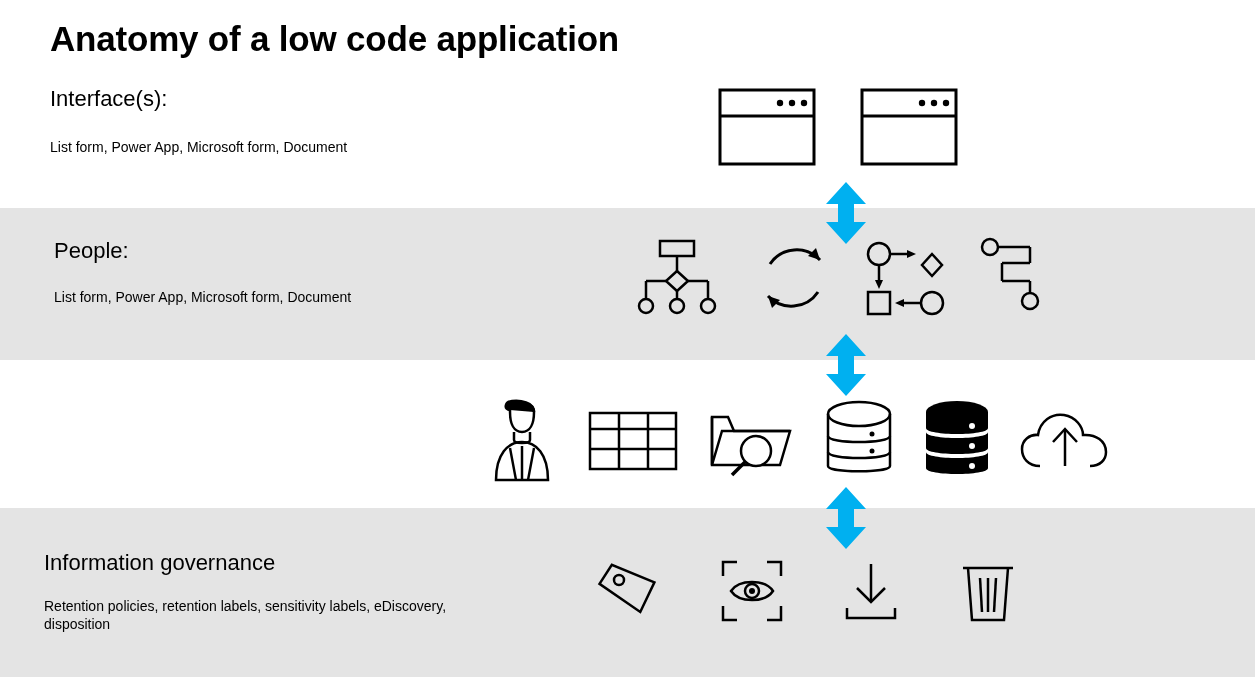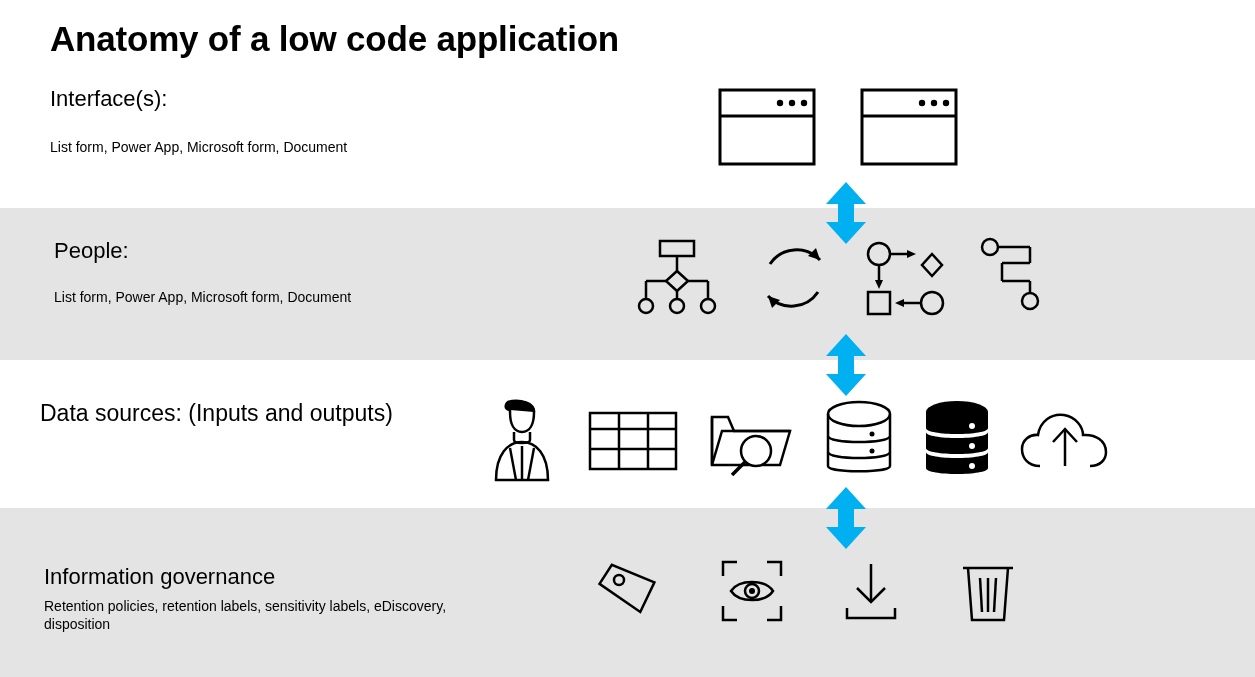--- a/index.html
+++ b/index.html
@@ -62,21 +62,21 @@
 
   #head-interface { left: 50px; top: 86px; text-align: right; }
   #sub-interface  { left: 50px; top: 138px; }
 
   #head-logic { left: 54px; top: 238px; }
   #sub-logic  { left: 54px; top: 288px; }
 
   #head-data { left: 40px; top: 400px; font-size: 23px; }
   #sub-data  { left: 40px; top: 454px; }
 
-  #head-gov { left: 44px; top: 564px; }
+  #head-gov { left: 44px; top: 550px; }
   #sub-gov  { left: 44px; top: 597px; }
 
   
   .icon-row {
     position: absolute;
     display: flex;
     align-items: center;
   }
   .icon {
     display: block;
@@ -106,21 +106,20 @@
   <div class="band band-gray" id="band-gov"></div>
 
   <div class="title">Anatomy of a low code application</div>
 
   <div class="band-head" id="head-interface">Interface(s):</div>
   <div class="band-sub" id="sub-interface">List form, Power App, Microsoft form, Document</div>
 
   <div class="band-head" id="head-logic">People:</div>
   <div class="band-sub" id="sub-logic">List form, Power App, Microsoft form, Document</div>
 
-  <div class="band-head" id="head-data">Data sources: (Inputs and outputs)</div>
 
   <div class="band-head" id="head-gov">Information governance</div>
   <div class="band-sub" id="sub-gov">Retention policies, retention labels, sensitivity labels, eDiscovery, disposition</div>
 
   <div class="icon-row" id="row-interface">
     <svg class="icon" width="98" height="78" viewBox="0 0 98 78">
       <rect x="2" y="2" width="94" height="74" fill="none" stroke="#000" stroke-width="3"></rect>
       <line x1="2" y1="28" x2="96" y2="28" stroke="#000" stroke-width="3"></line>
       <circle cx="62" cy="15" r="3.2" fill="#000"></circle>
       <circle cx="74" cy="15" r="3.2" fill="#000"></circle>

